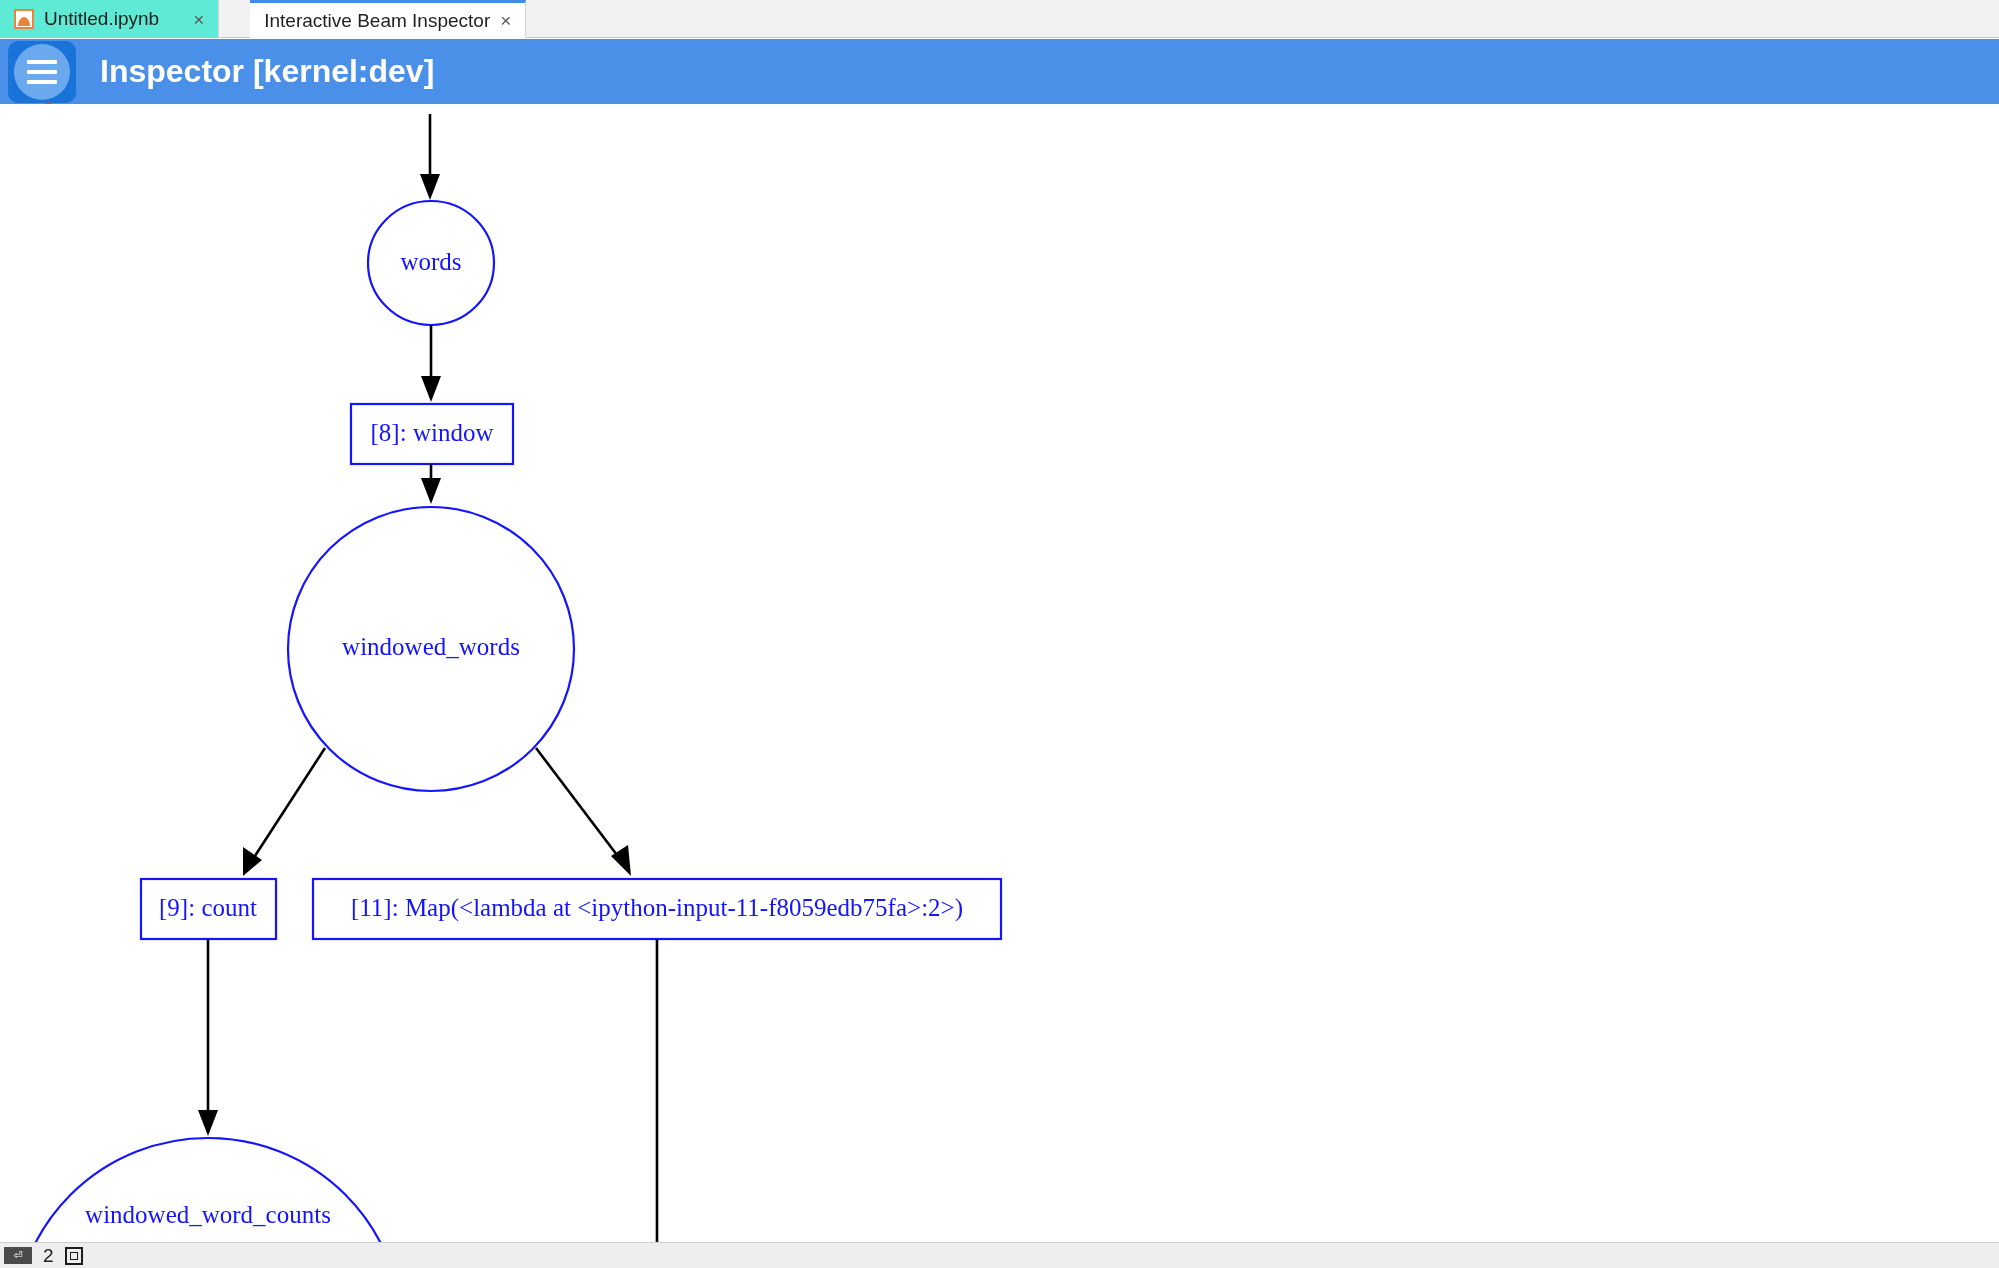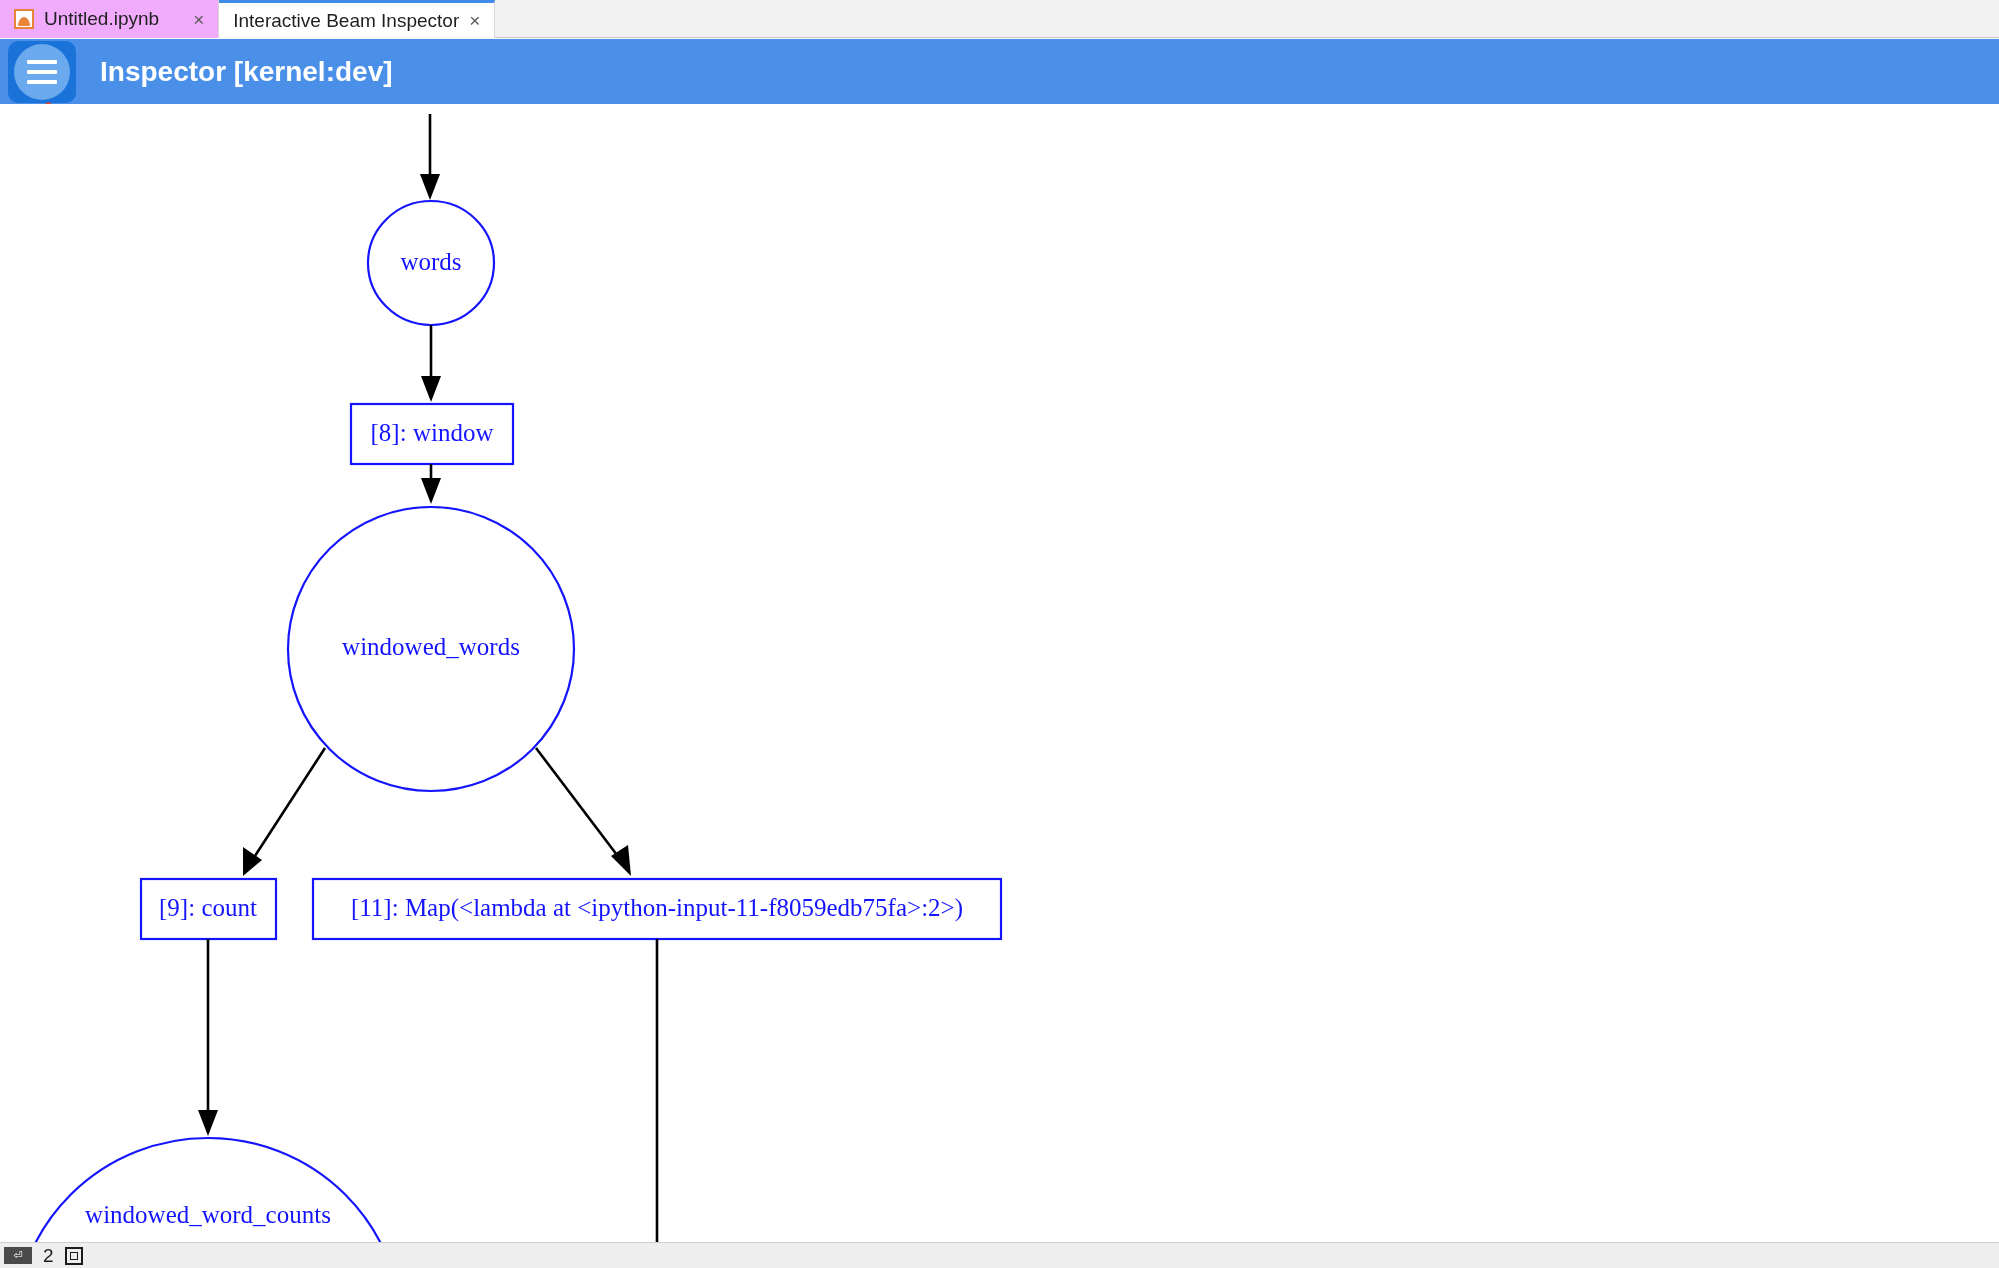--- a/index.html
+++ b/index.html
@@ -23,25 +23,26 @@
     display: flex; align-items: center;
     height: 38px;
     padding: 0 14px 0 14px;
     font-size: 19px;
     color: #1f1f1f;
     position: relative;
     border-right: 1px solid #d6d6d6;
     cursor: pointer;
     user-select: none;
   }
-  .tab.inactive { background: #f0abfc; }
+  .tab.inactive { background: #5eead4; }
   .tab.active {
     background: #ffffff;
     border-top: 3px solid #3f8ce8;
     padding-top: 0;
+    margin-left: 31px;
   }
   .tab .nb-icon {
     width: 20px; height: 20px;
     margin-right: 10px;
     border: 2px solid #e8833a;
     background: #ffffff;
     position: relative;
     flex: none;
   }
   .tab .nb-icon::after {
@@ -87,21 +88,21 @@
   }
   #hamburger .circle span {
     display: block;
     width: 30px; height: 4px;
     background: #ffffff;
     border-radius: 1px;
   }
   #header-title {
     margin-left: 24px;
     color: #ffffff;
-    font-size: 28px;
+    font-size: 32px;
     font-weight: bold;
     white-space: nowrap;
   }
 
   
   #annot {
     position: absolute; left: 0; top: 100px;
     width: 260px; height: 110px;
     pointer-events: none;
   }

